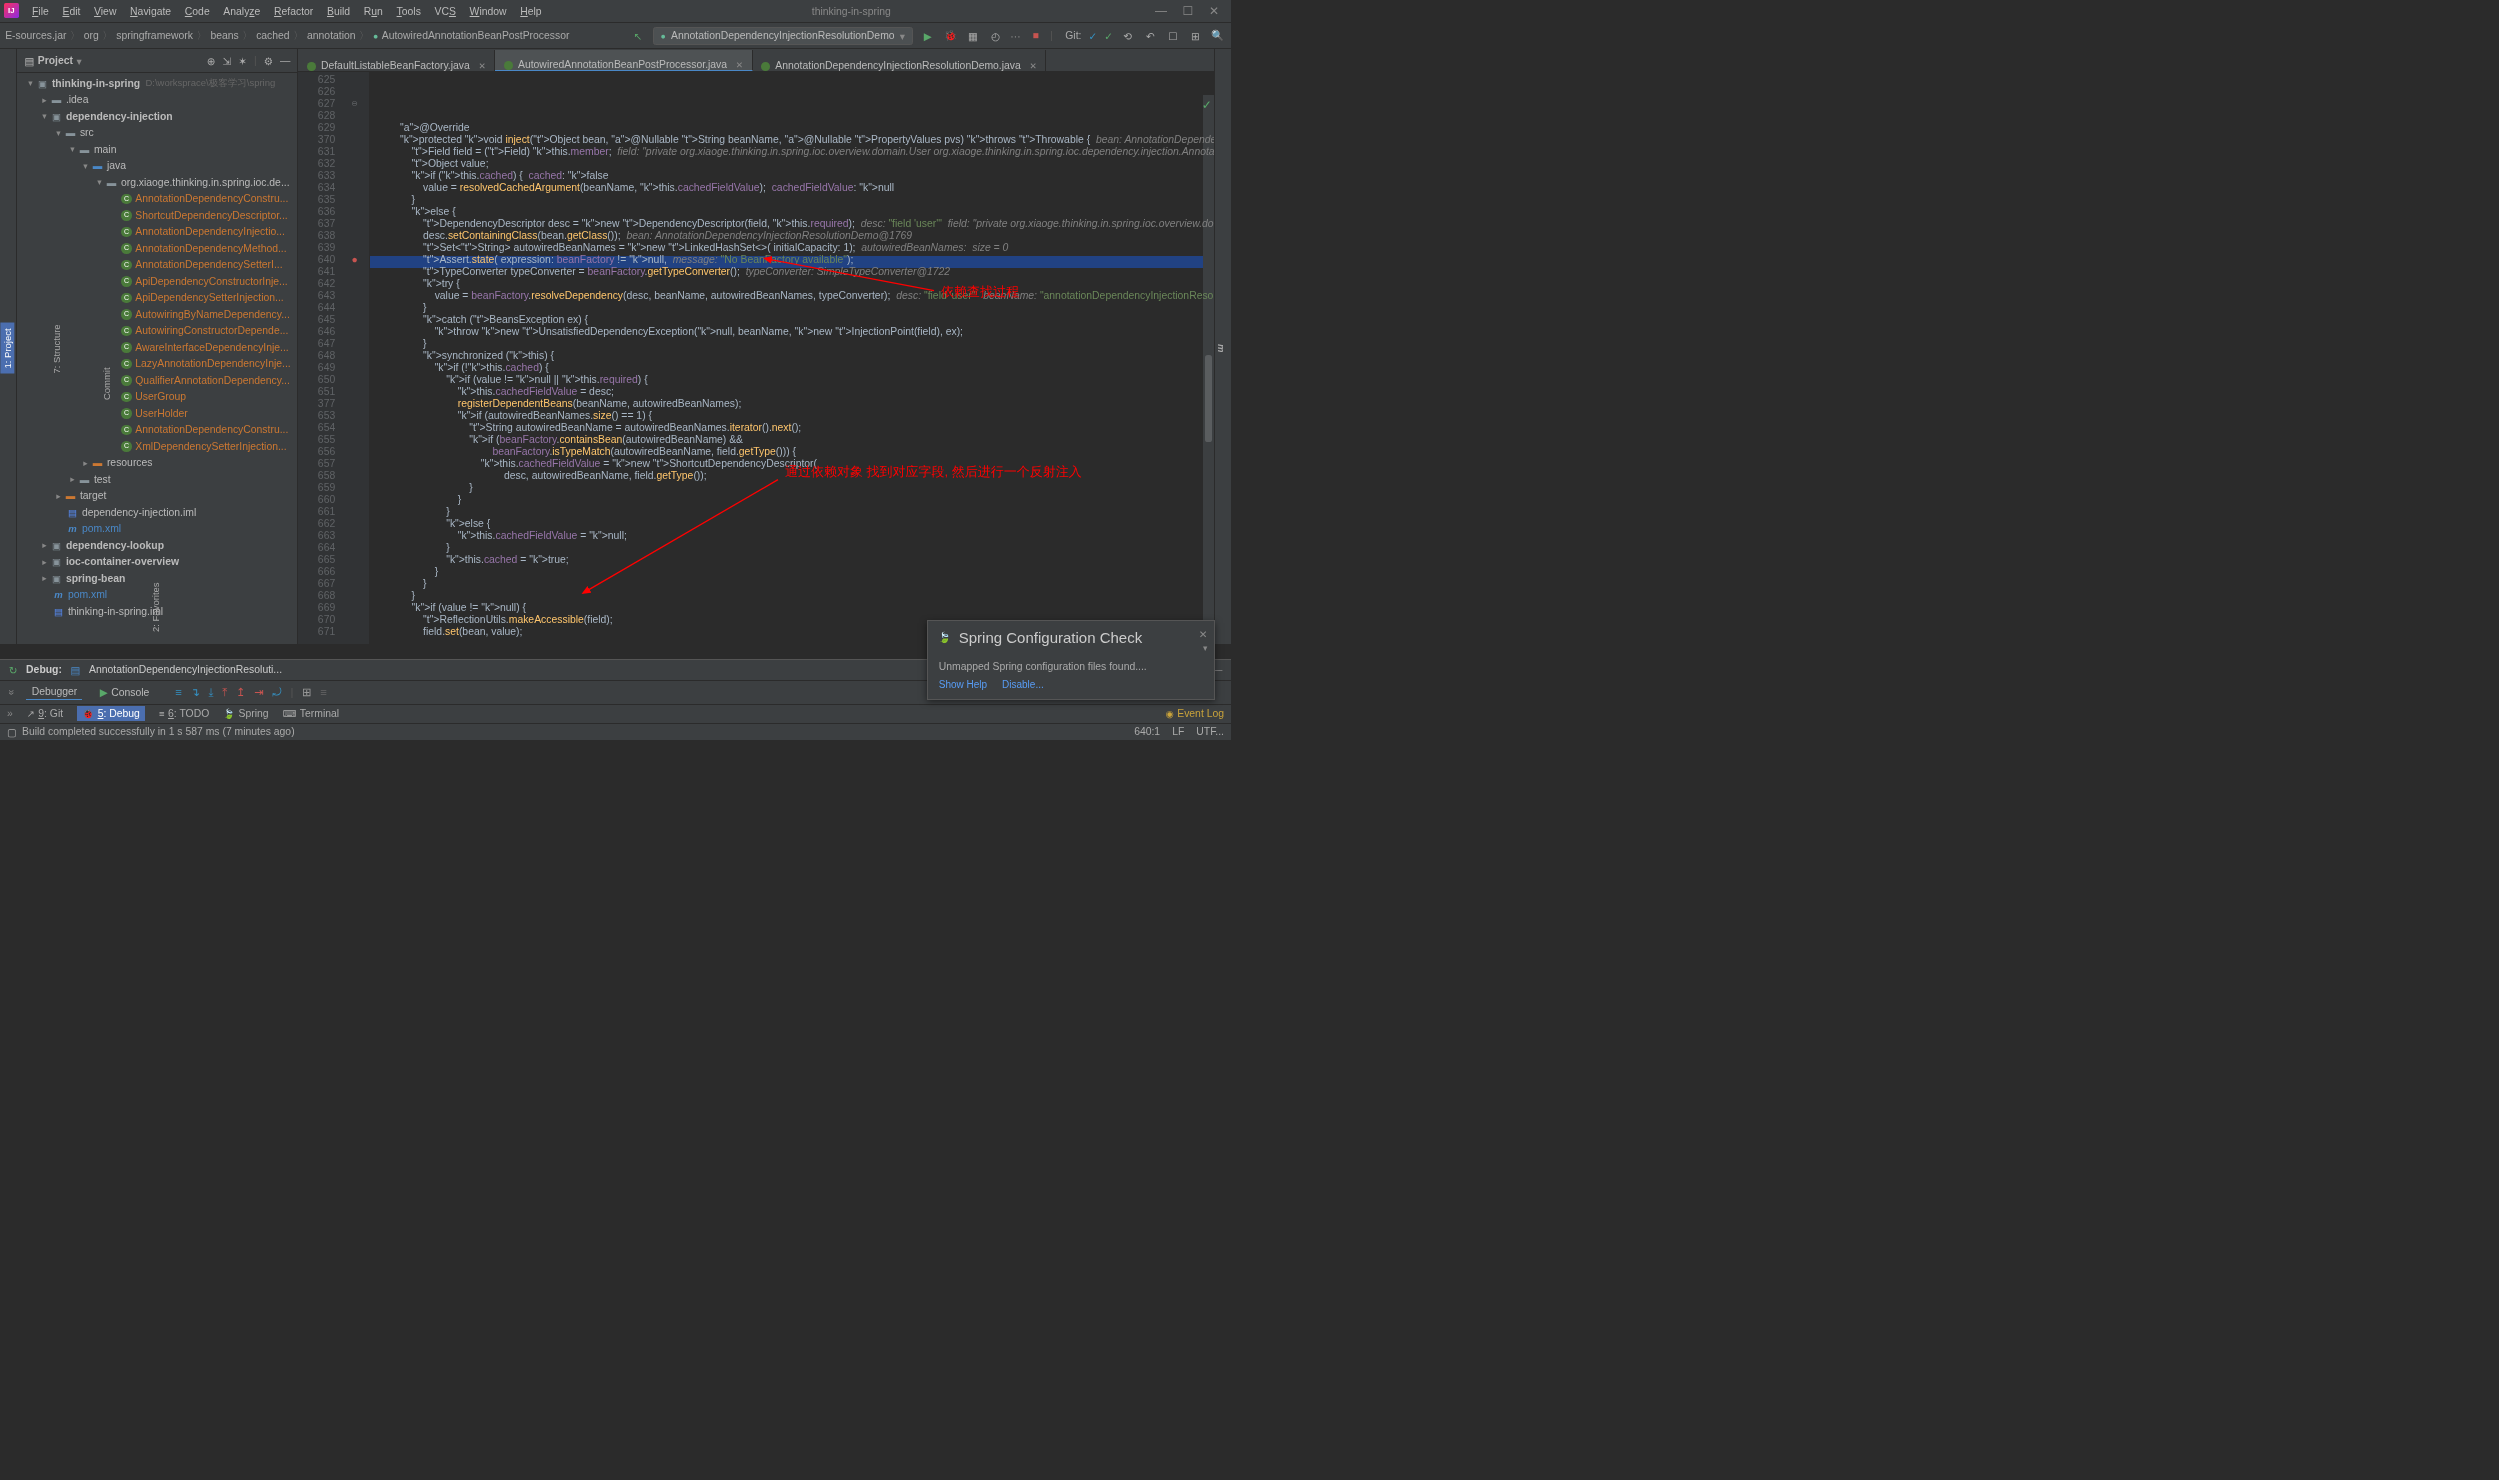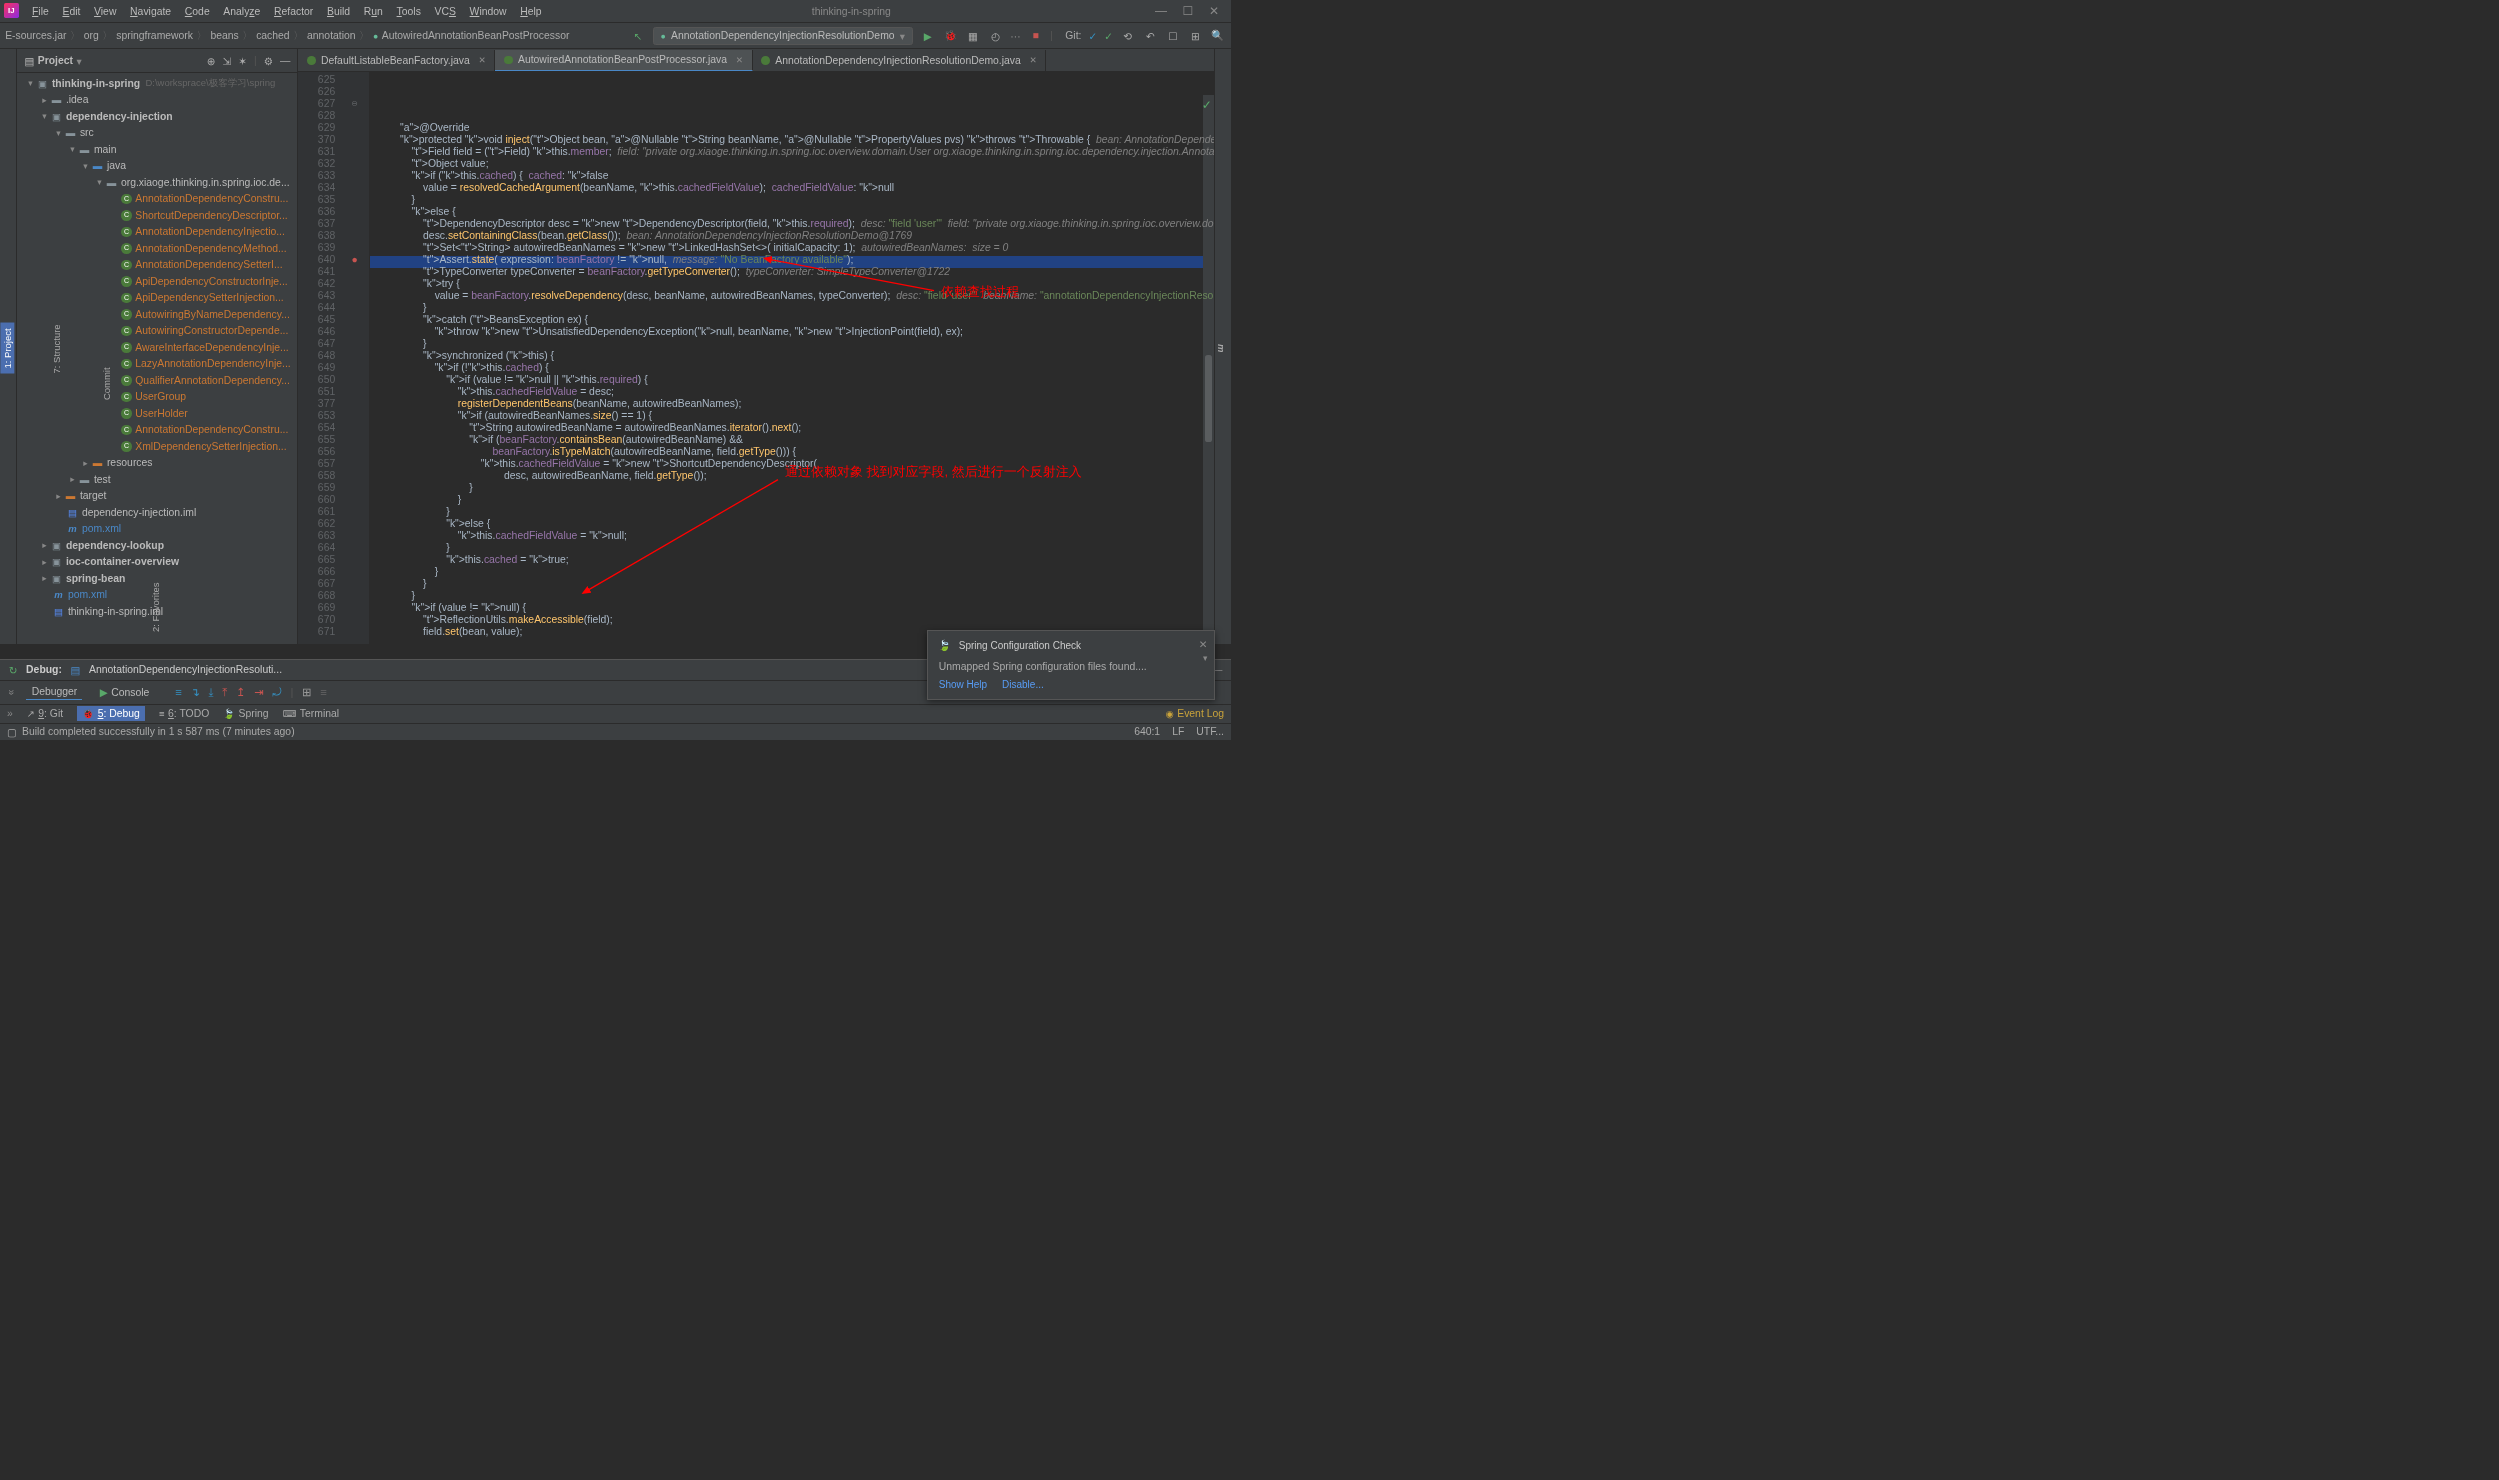--- a/index.html
+++ b/index.html
@@ -46,21 +46,21 @@
 .fico{width:12px;margin-right:3.5px;text-align:center;font-size:9.5px}
 .folder{color:#87939a}
 .mod-icon{color:#87939a}
 .tree-label{color:#bbb;font-size:10.4px}
 .java-file{color:#cc7832}
 .path-hint{color:#666;margin-left:5.2px;font-size:9.5px}
 .class-dot{display:inline-block;width:10.4px;height:10.4px;border-radius:50%;background:#4a7a3a;color:#fff;font-size:7px;line-height:10.4px;text-align:center;margin-right:3.5px}
 
 .editor-area{flex:1;background:#2b2b2b;display:flex;flex-direction:column;min-width:0;position:relative}
 .tabs{height:22.6px;background:#3c3f41;display:flex;align-items:flex-end;border-bottom:0.9px solid #2b2b2b;overflow:hidden}
-.tab{height:21px;padding:0 8.7px;display:flex;align-items:center;gap:5.2px;background:#3c3f41;color:#bbb;border-right:0.9px solid #2b2b2b;cursor:pointer;white-space:nowrap}
+.tab{height:21px;padding:0 8.7px;display:flex;align-items:flex-end;gap:5.2px;background:#3c3f41;color:#bbb;border-right:0.9px solid #2b2b2b;cursor:pointer;white-space:nowrap}
 .tab.active{background:#4e5254;border-bottom:1.7px solid #4a88c7}
 .tab .close{color:#888;font-size:8.7px;margin-left:3.5px}
 .tab-dot{width:8.7px;height:8.7px;border-radius:50%;background:#4a7a3a;display:inline-block}
 
 .code-wrap{flex:1;display:flex;overflow:hidden;position:relative}
 .gutter{width:42px;background:#313335;color:#606366;font-family:"JetBrains Mono",Consolas,monospace;font-size:9.5px;text-align:right;padding-right:5.2px;line-height:12px;padding-top:1.7px;user-select:none}
 .gutter-marks{width:29.5px;background:#313335;border-right:0.9px solid #2b2b2b;padding-top:1.7px}
 .gm{height:12px;display:flex;align-items:center;justify-content:center;font-size:7.8px;color:#606366}
 .code{flex:1;font-family:"JetBrains Mono",Consolas,monospace;font-size:9.5px;line-height:12px;padding:1.7px 0 1.7px 7px;overflow:hidden;white-space:pre;color:#a9b7c6;position:relative}
 .hl-line{position:absolute;left:0;right:0;height:12px;background:#214283;z-index:0}
@@ -86,21 +86,21 @@
 .bottombar .bitem{display:flex;align-items:center;gap:3.5px;color:#aaa;font-size:9.5px;cursor:pointer}
 .bottombar .bitem u{text-decoration:underline}
 .bottombar .bitem.active{background:#4b6eaf;color:#fff;padding:1.7px 5.2px}
 .bottombar .spacer{flex:1}
 
 .statusbar{position:absolute;left:0;right:0;bottom:0;height:17.4px;background:#3c3f41;border-top:0.9px solid #2b2b2b;display:flex;align-items:center;padding:0 7px;color:#aaa;font-size:9.5px}
 .statusbar .msg{flex:1}
 .statusbar .right{display:flex;gap:12px}
 
 .notif{position:absolute;right:15.6px;bottom:40px;width:288px;background:#4c4f41cc;background:#3c3f41;border:0.9px solid #555;padding:8.7px 10.4px;z-index:20;box-shadow:0 1.7px 7px #0008}
-.notif-title{display:flex;align-items:center;gap:7px;color:#ccc;font-size:10px;margin-bottom:9px}
+.notif-title{display:flex;align-items:center;gap:7px;color:#ccc;font-size:15px;margin-bottom:15px}
 .notif-title::before{content:"🍃";font-size:10.4px}
 .notif-body{font-size:10.4px;color:#aaa;margin-bottom:7px}
 .notif-actions a{color:#589df6;margin-right:12px;cursor:pointer;font-size:10px}
 .notif-close{position:absolute;right:7px;top:7px;color:#888;cursor:pointer}
 .notif-chev{position:absolute;right:7px;top:22.6px;color:#888;cursor:pointer;font-size:8.7px}
 
 .scrollbar-v{position:absolute;right:0;top:22.6px;bottom:0;width:10.4px;background:#3c3f41}
 .scroll-thumb{position:absolute;right:1.7px;width:7px;background:#5a5d5f;border-radius:2.6px}
 .ij-logo{position:absolute;left:3.5px;top:2.6px;width:15.6px;height:15.6px;background:linear-gradient(135deg,#fe315d,#8a2be2);border-radius:1.7px;display:flex;align-items:center;justify-content:center;color:#fff;font-size:7.8px;font-weight:bold}
 .tree-scroll{overflow-y:auto}

